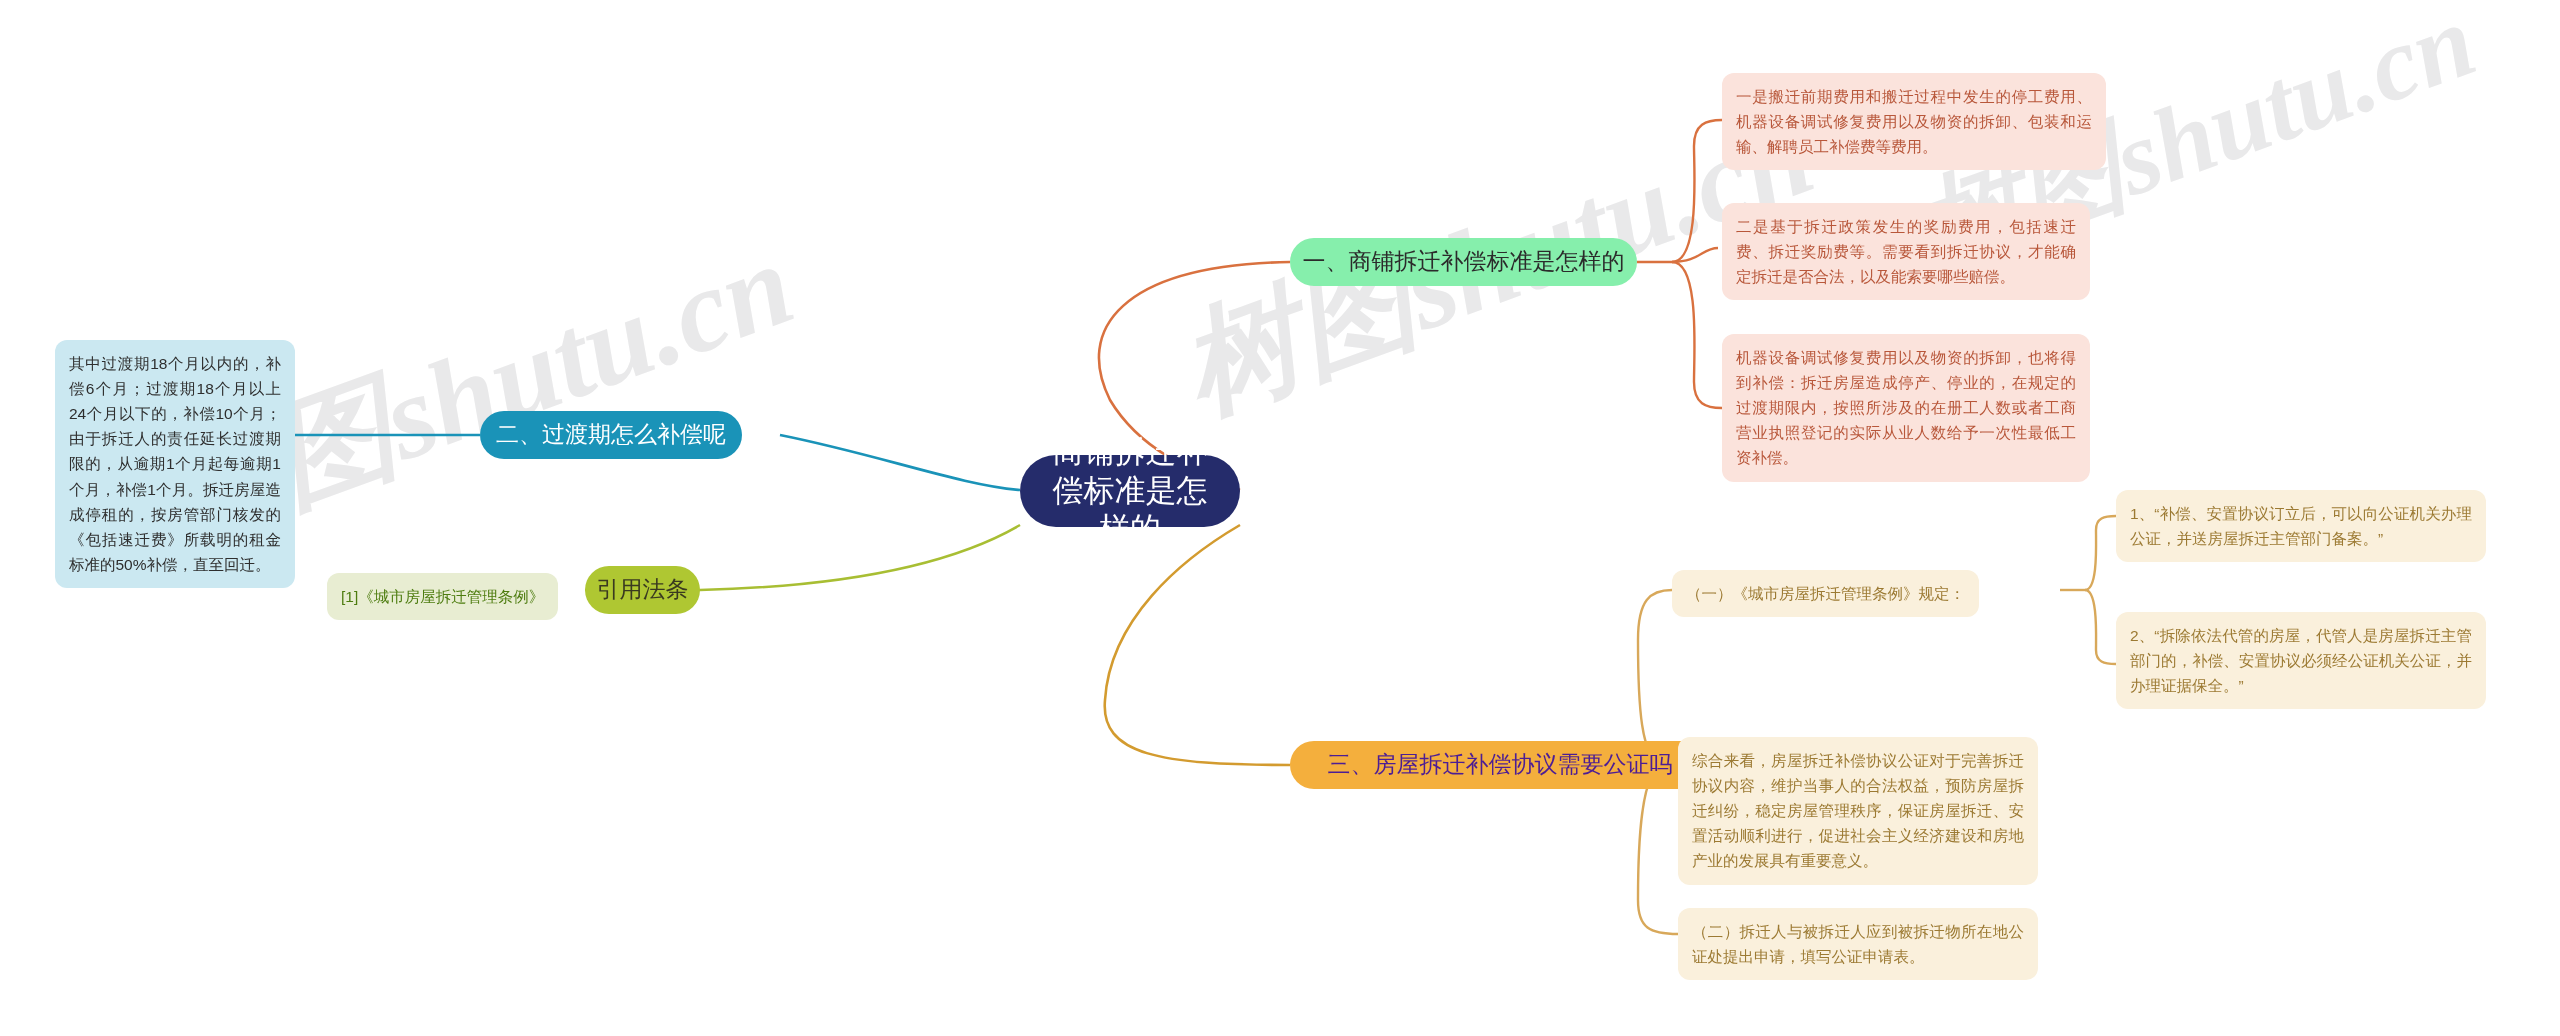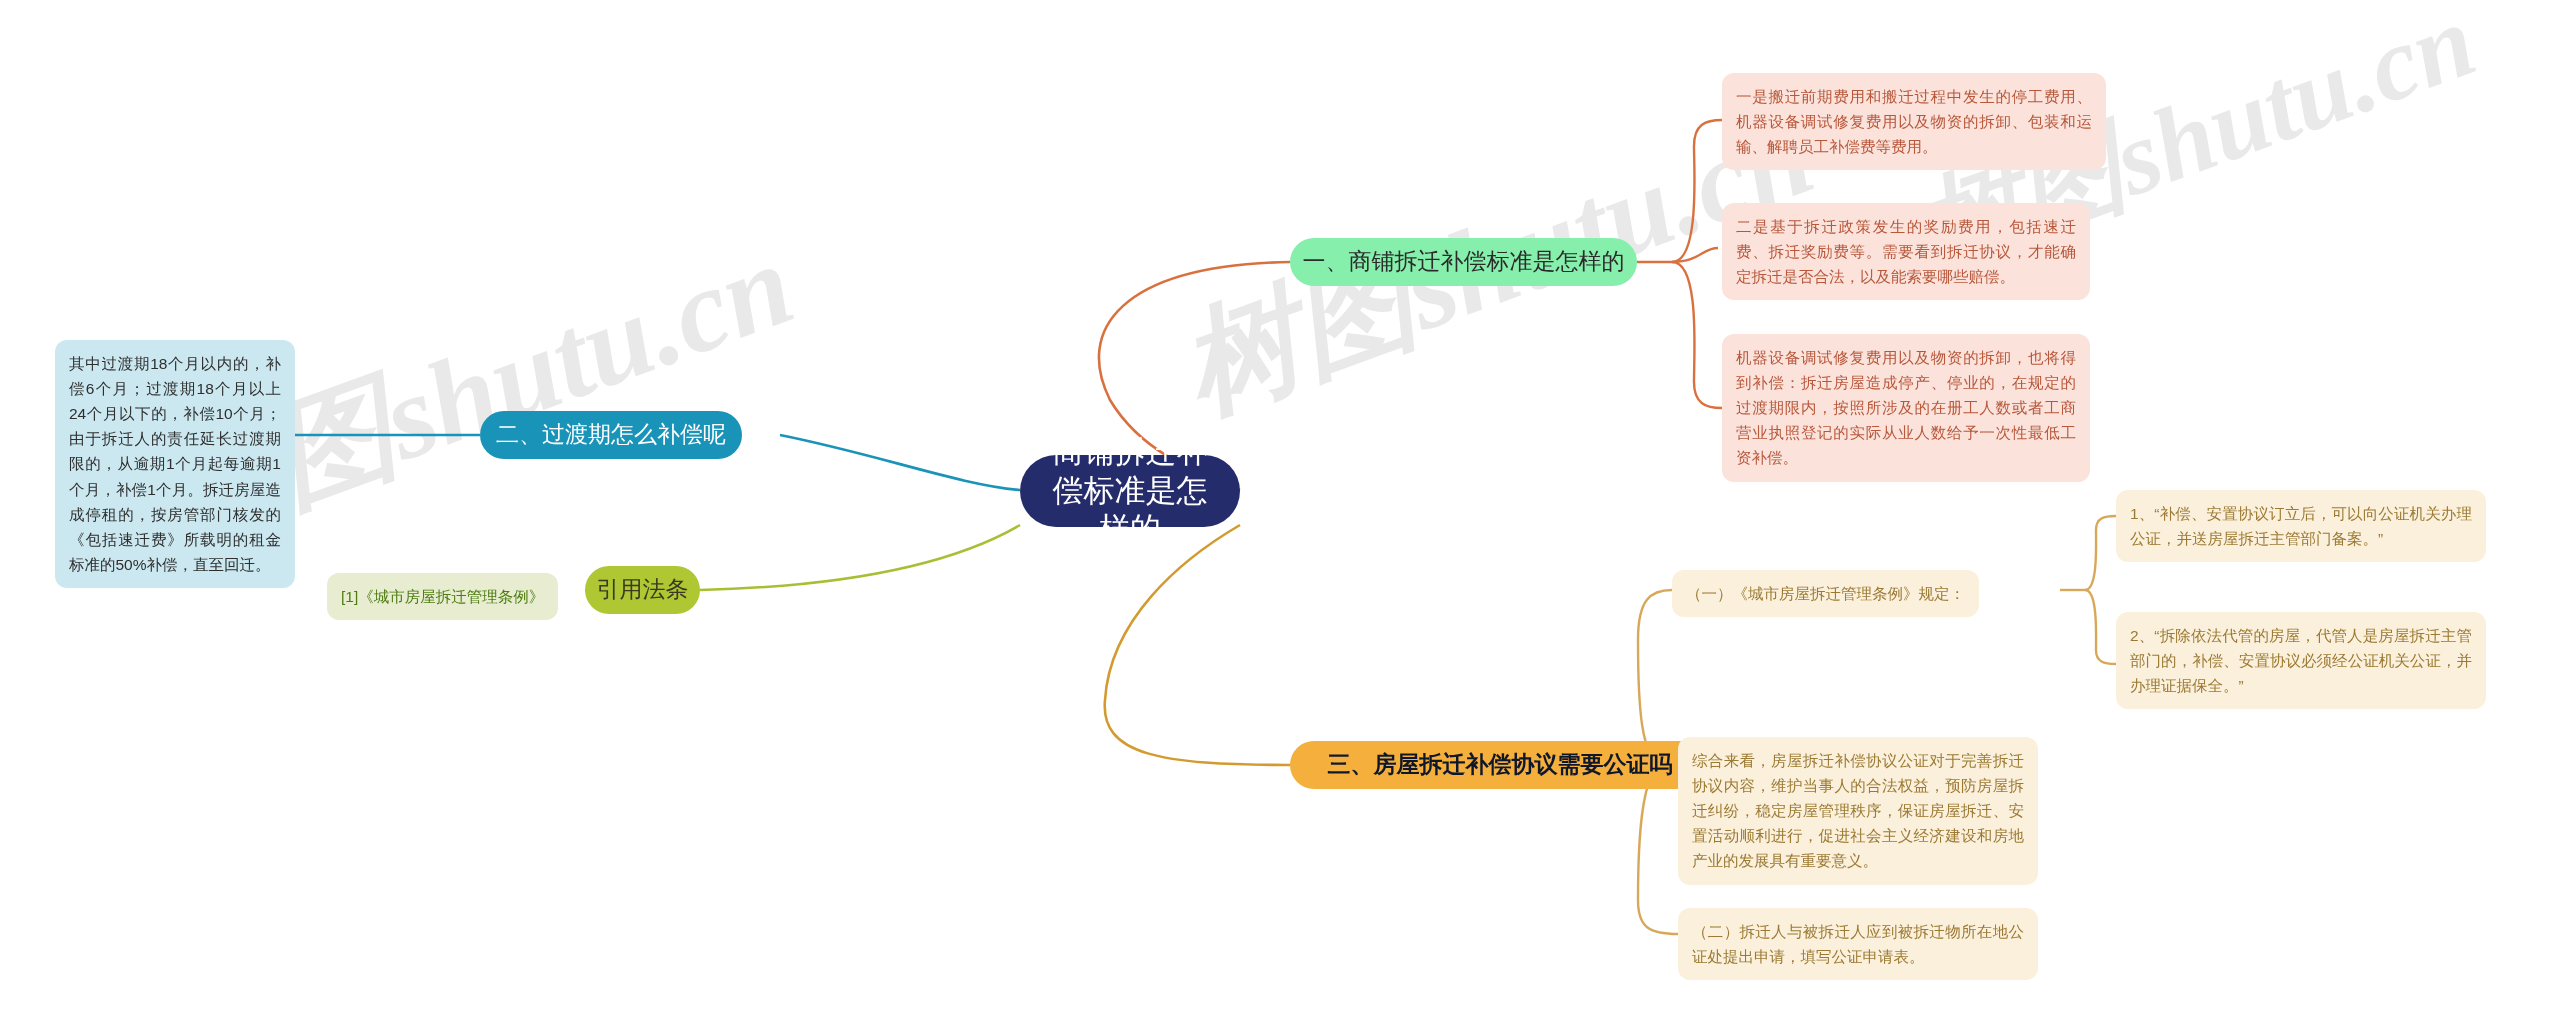--- a/index.html
+++ b/index.html
@@ -74,21 +74,21 @@
     display: flex;
     align-items: center;
     justify-content: center;
     padding: 9px 20px;
     text-align: center;
     white-space: nowrap;
   }
   .branch-orange { background: #86efac; color: #2b2b2b; }
   .branch-teal   { background: #1A93B8; color: #ffffff; }
   .branch-green  { background: #AFC732; color: #3a3a20; }
-  .branch-amber  { background: #F4AF3D; color: #0f172a; font-weight: bold; }
+  .branch-amber  { background: #F4AF3D; color: #4c1d95; }
 
   .leaf {
     border-radius: 12px;
     font-size: 15.5px;
     line-height: 1.62;
     padding: 11px 14px;
     text-align: justify;
     text-justify: inter-ideograph;
   }
   .leaf-peach  { background: #FBE3DC; color: #B8573A; }

